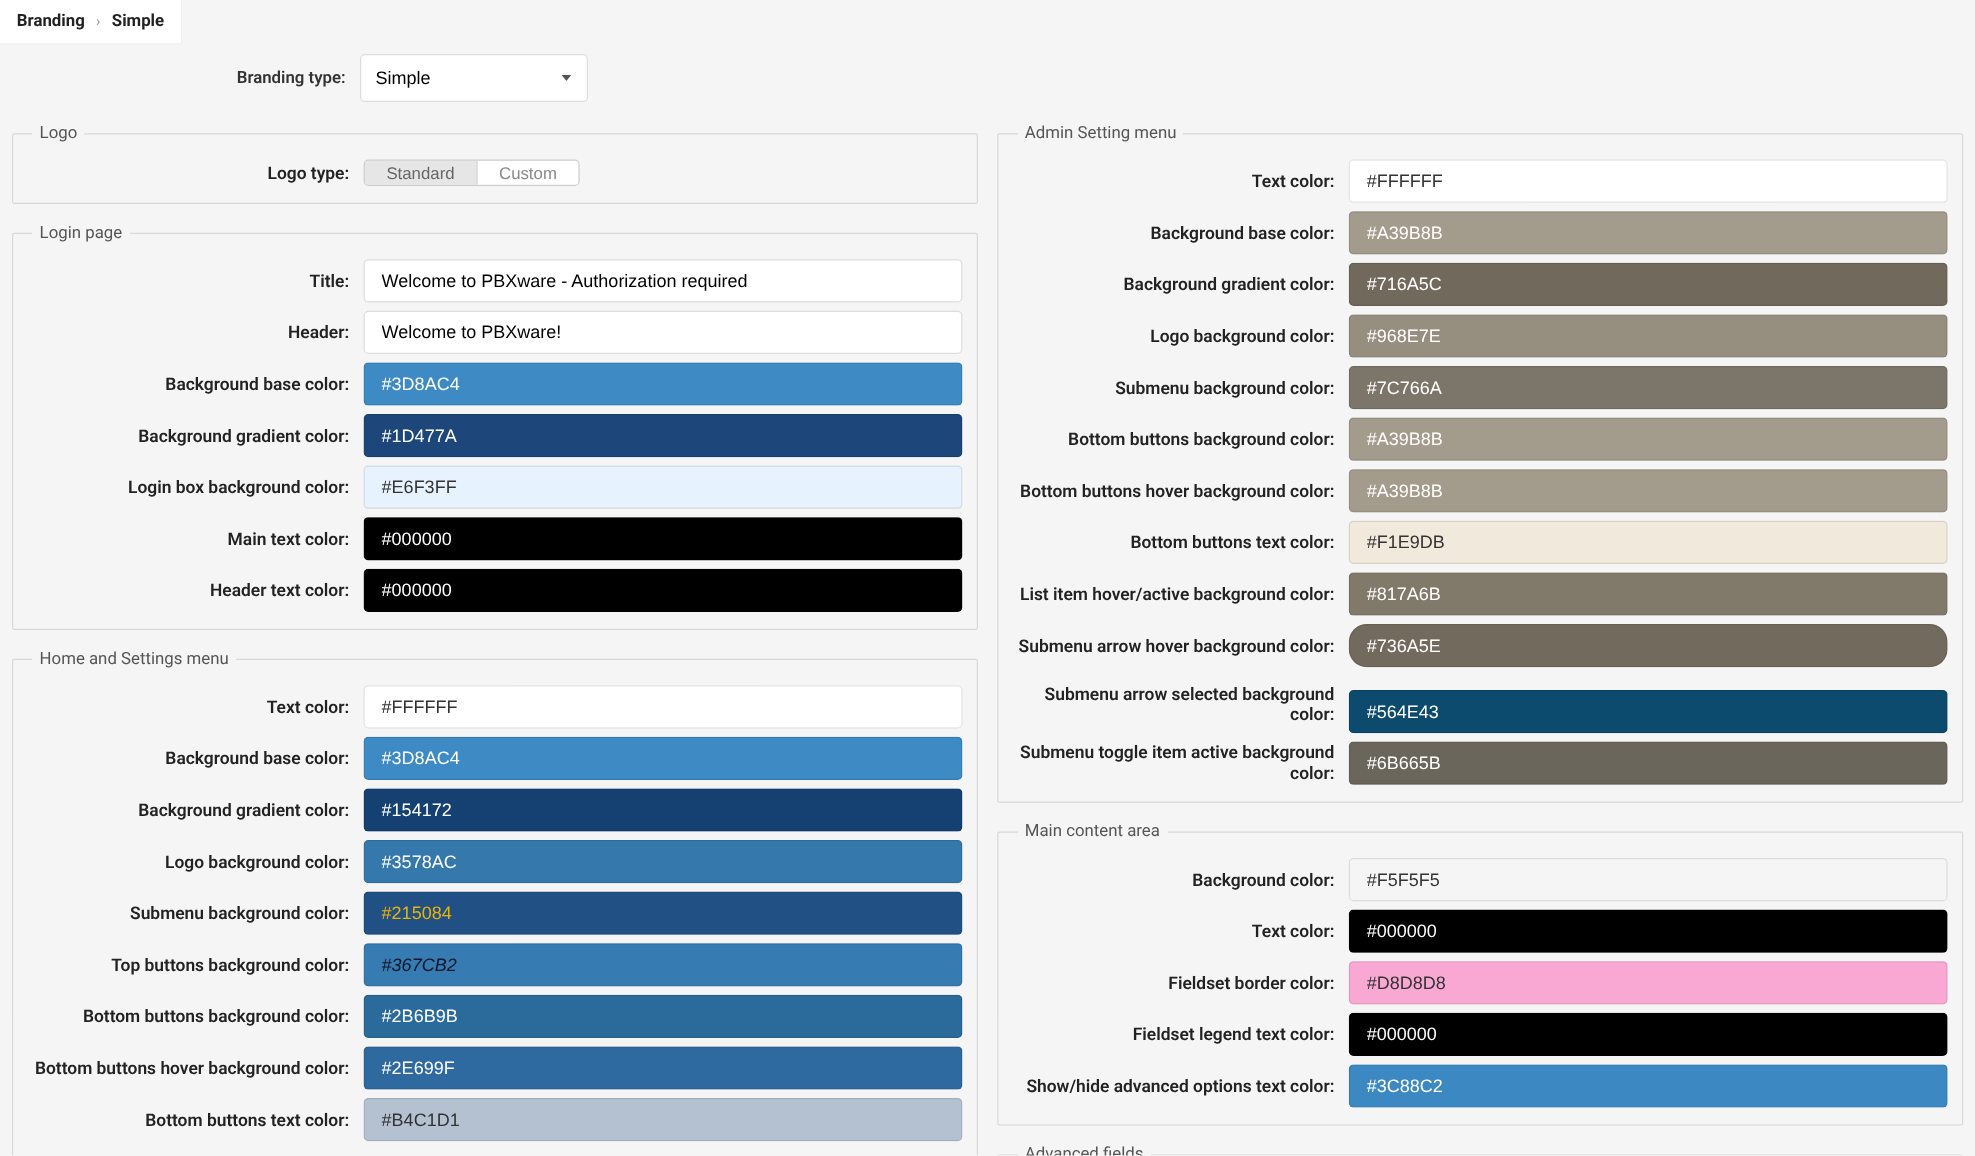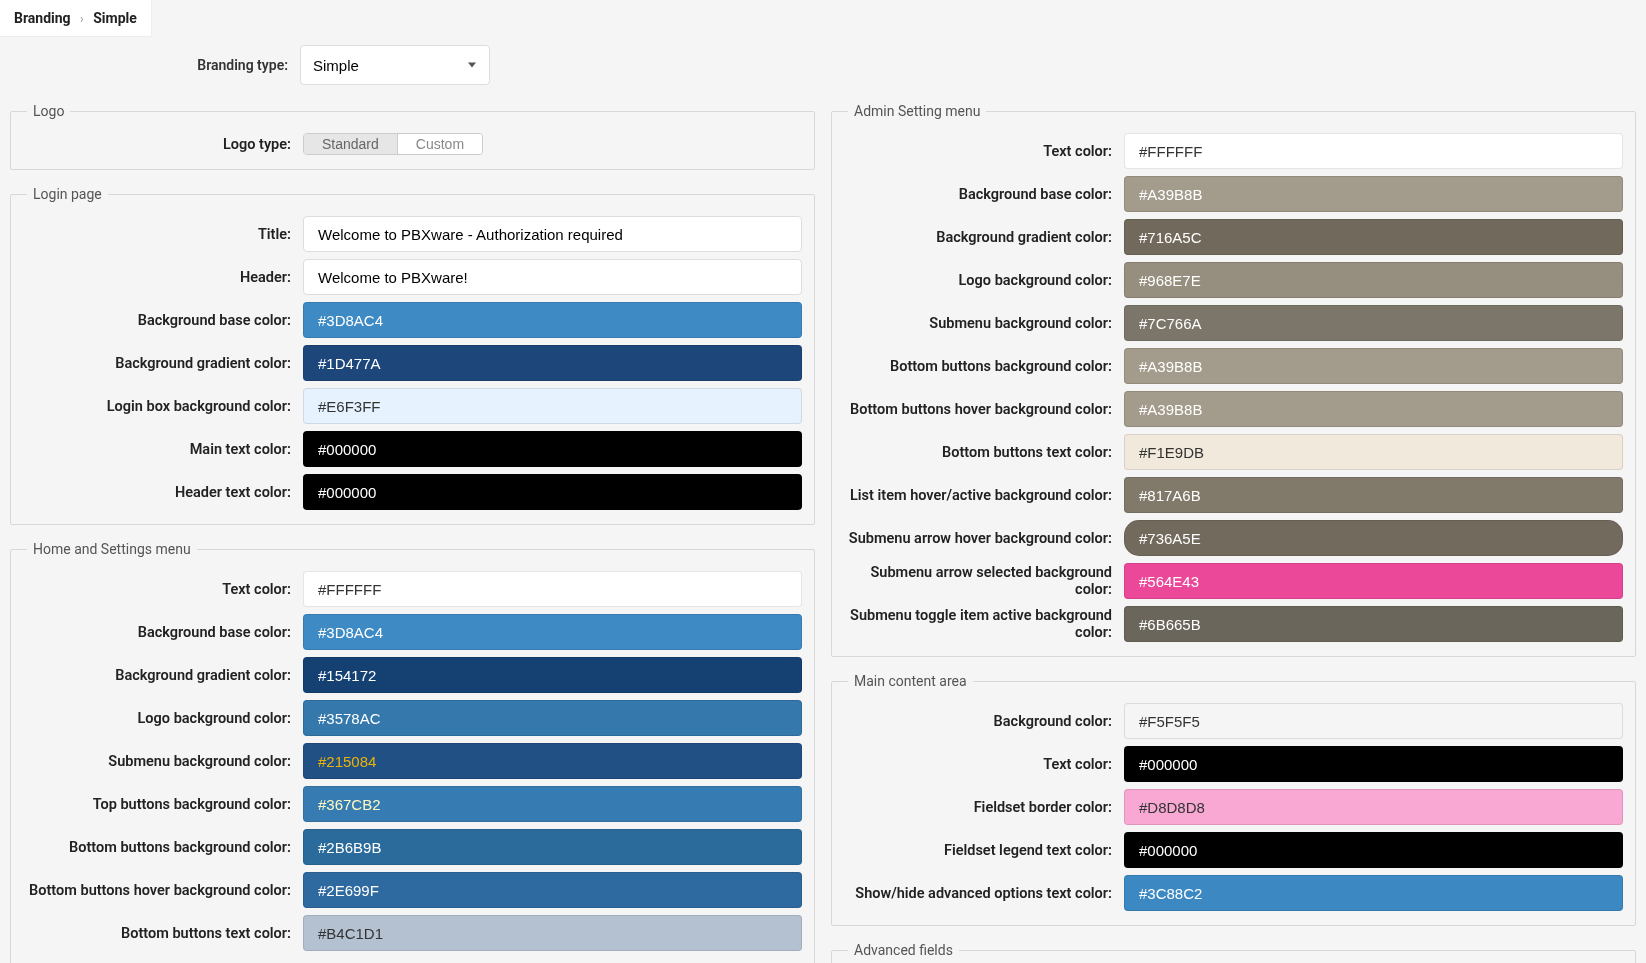--- a/index.html
+++ b/index.html
@@ -248,21 +248,21 @@
         <div class="form-row">
             <div class="row-label">Logo background color:</div>
             <div class="row-input"><input class="color-input" value="#3578AC" style="background: rgb(53, 120, 172); color: rgb(255, 255, 255);"></div>
           </div>
         <div class="form-row">
             <div class="row-label">Submenu background color:</div>
             <div class="row-input"><input class="color-input" value="#215084" style="background: rgb(33, 80, 132); color: #eab308;"></div>
           </div>
         <div class="form-row">
             <div class="row-label">Top buttons background color:</div>
-            <div class="row-input"><input class="color-input" value="#367CB2" style="background: rgb(54, 124, 178); color: #fef9c3;"></div>
+            <div class="row-input"><input class="color-input" value="#367CB2" style="background: rgb(54, 124, 178); color: #0f172a; font-style: italic;"></div>
           </div>
         <div class="form-row">
             <div class="row-label">Bottom buttons background color:</div>
             <div class="row-input"><input class="color-input" value="#2B6B9B" style="background: rgb(43, 107, 155); color: rgb(255, 255, 255);"></div>
           </div>
         <div class="form-row">
             <div class="row-label">Bottom buttons hover background color:</div>
             <div class="row-input"><input class="color-input" value="#2E699F" style="background: rgb(46, 105, 159); color: rgb(255, 255, 255);"></div>
           </div>
         <div class="form-row">
@@ -313,21 +313,21 @@
         <div class="form-row">
             <div class="row-label">List item hover/active background color:</div>
             <div class="row-input"><input class="color-input" value="#817A6B" style="background: rgb(129, 122, 107); color: rgb(255, 255, 255);"></div>
           </div>
         <div class="form-row">
             <div class="row-label">Submenu arrow hover background color:</div>
             <div class="row-input"><input class="color-input" value="#736A5E" style="background: rgb(115, 106, 94); color: rgb(255, 255, 255); border-radius: 15px;"></div>
           </div>
         <div class="form-row">
             <div class="row-label">Submenu arrow selected background color:</div>
-            <div class="row-input"><input class="color-input" value="#564E43" style="background: #ec4899; color: rgb(255, 255, 255);"></div>
+            <div class="row-input"><input class="color-input" value="#564E43" style="background: #0c4a6e; color: rgb(255, 255, 255); margin-top: 12px;"></div>
           </div>
         <div class="form-row">
             <div class="row-label">Submenu toggle item active background color:</div>
             <div class="row-input"><input class="color-input" value="#6B665B" style="background: rgb(107, 102, 91); color: rgb(255, 255, 255);"></div>
           </div>
       </fieldset>
 
       <fieldset>
         <legend>Main content area</legend>
         <div class="form-row">

